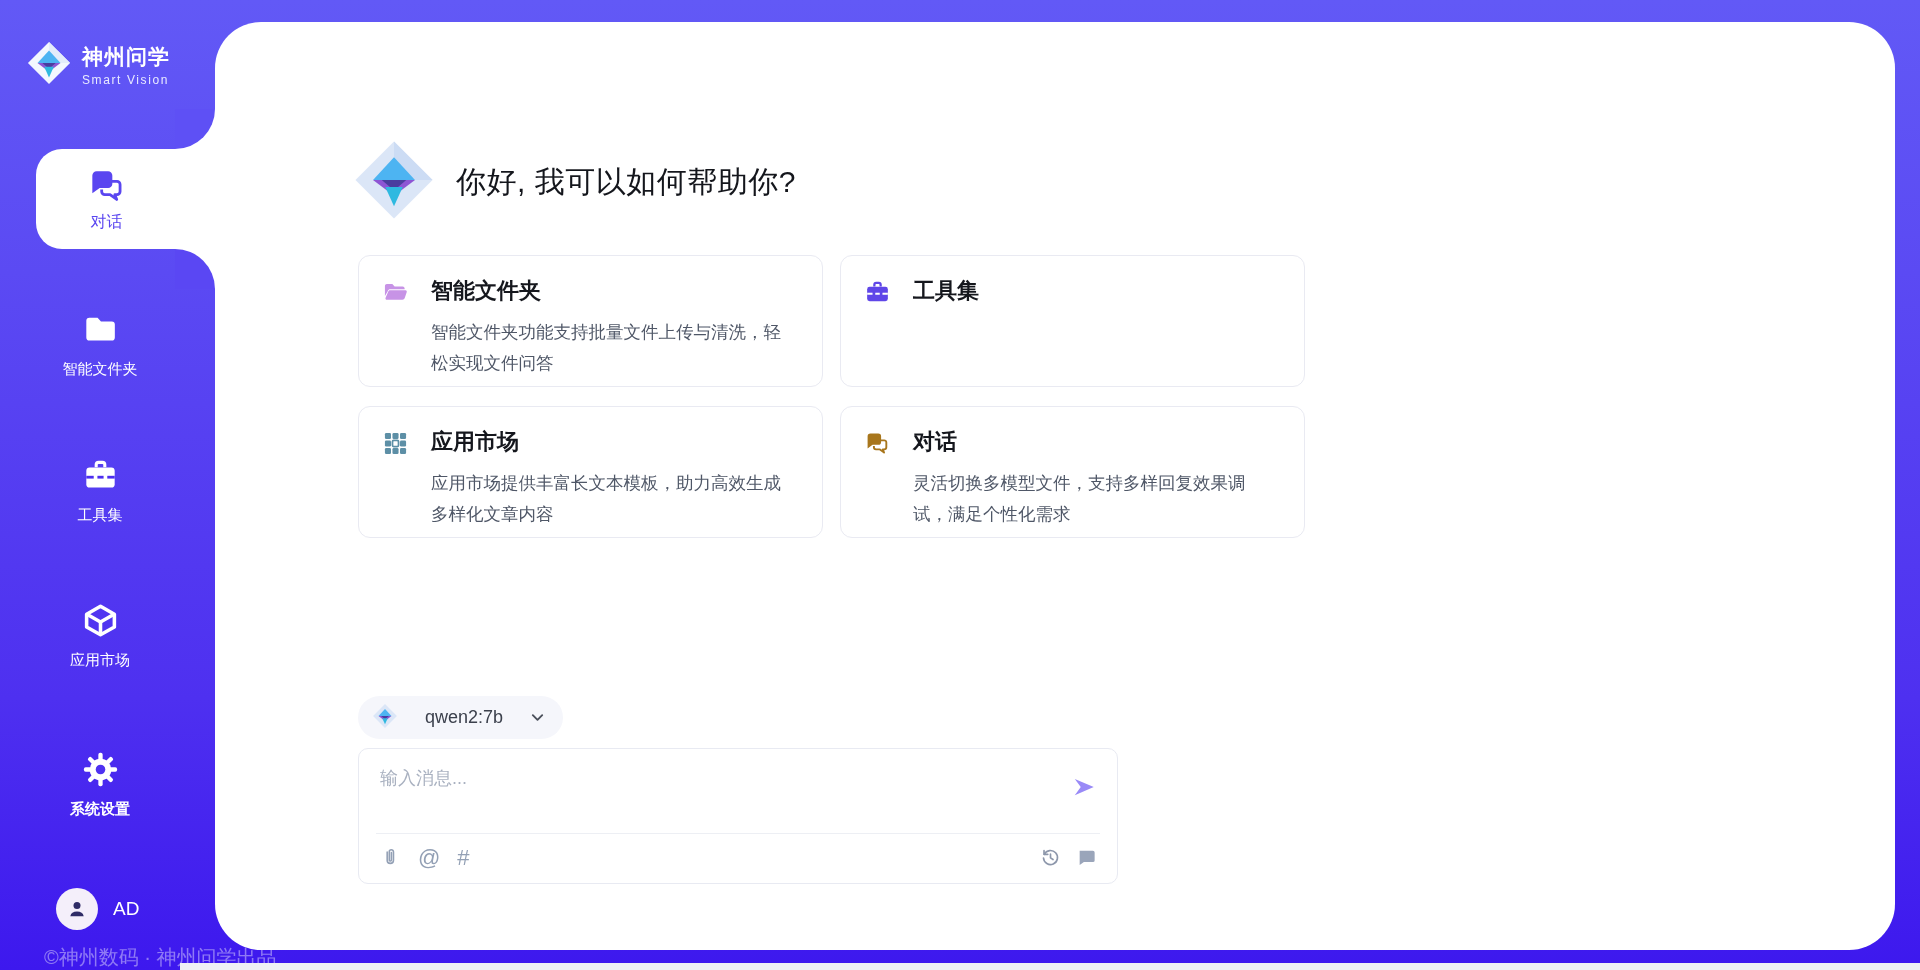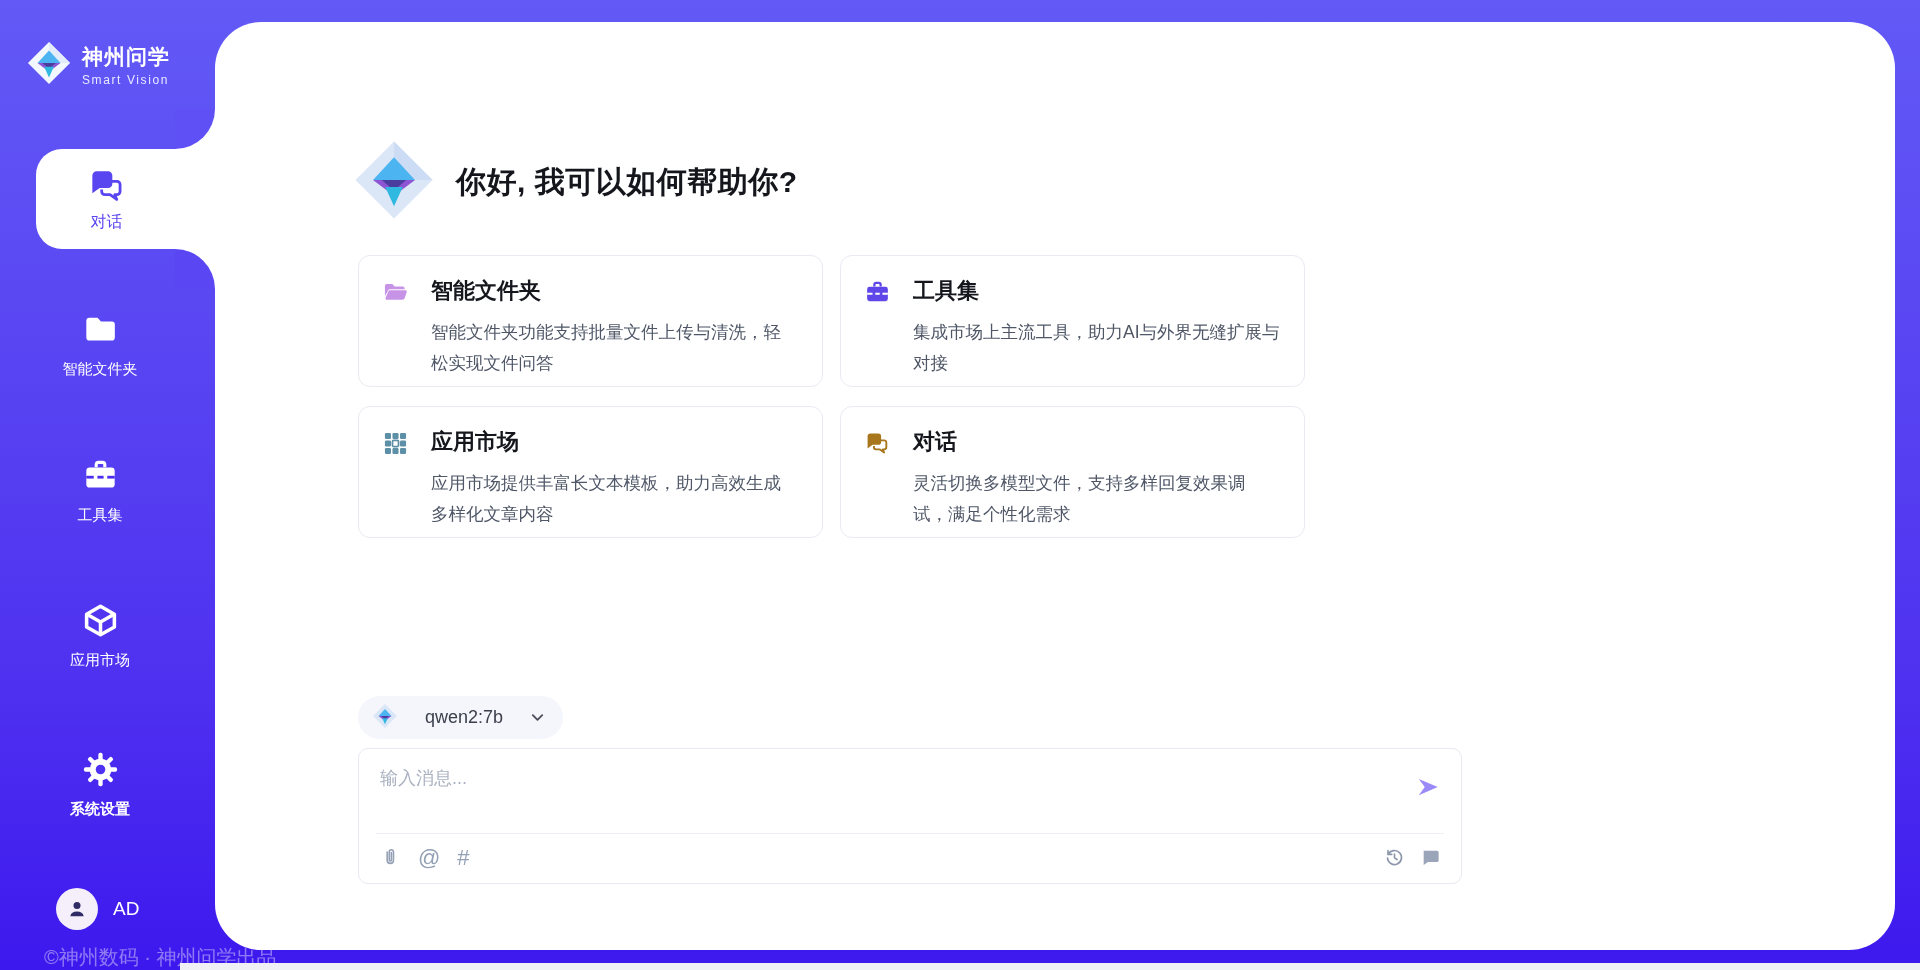--- a/index.html
+++ b/index.html
@@ -43,41 +43,41 @@
   .avatar { width:42px; height:42px; border-radius:50%; background:#f4effa;
     display:flex; align-items:center; justify-content:center; }
   .avatar svg { width:24px; height:24px; }
   .user-name { color:#fff; font-size:19px; }
   .copyright { position:absolute; left:30px; top:928px; width:200px; text-align:left; padding-left:14px;
     color:rgba(255,255,255,.42); font-size:20px; white-space:nowrap; }
 
   
   .greeting { position:absolute; left:352px; top:138px; display:flex; align-items:center; gap:20px; }
   .greeting-logo { width:84px; height:84px; }
-  .greeting-title { font-size:30px; font-weight:700; color:#14161c; letter-spacing:.5px; }
+  .greeting-title { font-size:30px; font-weight:400; color:#14161c; letter-spacing:.5px; }
 
   
   .cards { position:absolute; left:358px; top:255px; width:947px;
     display:grid; grid-template-columns:1fr 1fr; column-gap:17px; row-gap:19px; }
   .card { height:132px; border:1px solid #e9eaf2; border-radius:12px; background:#fff;
     padding:20px 24px 0 23px; display:flex; align-items:flex-start; cursor:pointer; }
   .card-ic { width:49px; flex:0 0 49px; padding-top:3px; }
   .card-ic svg { width:27px; height:27px; }
   .card-title { font-size:22px; font-weight:700; color:#15171d; }
   .card-desc { margin-top:11px; font-size:17.5px; line-height:31px; color:#4f5767; }
 
   
   .model-pill { position:absolute; left:358px; top:696px; height:43px; border-radius:22px;
     background:#f5f6fb; display:inline-flex; align-items:center; gap:27px; padding:0 18px 0 14px; cursor:pointer; }
   .model-logo { width:26px; height:26px; }
   .model-label { font-size:18px; color:#3b404c; }
   .model-pill .chev { display:flex; }
 
   
-  .composer { position:absolute; left:358px; top:748px; width:1104px; height:136px;
+  .composer { position:absolute; left:358px; top:748px; width:760px; height:136px;
     border:1.5px solid #e8eaf2; border-radius:10px; background:#fff; }
   .composer textarea { position:absolute; left:0; top:0; width:100%; height:70px;
     border:none; outline:none; resize:none; background:transparent;
     font-family:inherit; font-size:18px; color:#333; padding:17px 70px 0 21px; }
   .composer textarea::placeholder { color:#a9b1c0; }
   .send-btn { position:absolute; right:19px; top:25px; width:28px; height:28px; border:none;
     background:transparent; cursor:pointer; color:#998af7; }
   .send-btn svg { width:26px; height:26px; }
   .composer-divider { position:absolute; left:17px; right:17px; top:84px; height:1px; background:#edeff4; }
   .composer-left { position:absolute; left:21px; bottom:15px; display:flex; align-items:center; gap:17px; }
@@ -227,21 +227,20 @@
       <svg viewBox="0 0 24 24">
         <path d="M9.2 6.6V5.1a1.6 1.6 0 0 1 1.6-1.6h2.4a1.6 1.6 0 0 1 1.6 1.6v1.5" fill="none" stroke="currentColor" stroke-width="2"></path>
         <rect x="2.8" y="6.8" width="18.4" height="13" rx="2.2" fill="currentColor"></rect>
         <rect x="2.8" y="12.2" width="18.4" height="1.8" fill="#ffffff"></rect>
         <rect x="7.6" y="11.2" width="2.4" height="3.8" rx="0.6" fill="currentColor"></rect>
         <rect x="14" y="11.2" width="2.4" height="3.8" rx="0.6" fill="currentColor"></rect>
       </svg>
     </span>
     <div class="card-body">
       <div class="card-title">工具集</div>
-      <div class="card-desc">集成市场上主流工具，助力AI与外界无缝扩展与对接</div>
     </div>
   </div>
 
   <div class="card">
     <span class="card-ic" style="color:#5d8fa6">
       <svg viewBox="0 0 24 24" fill="currentColor">
         <rect x="2.6" y="2.6" width="5.4" height="5.4" rx="1.1"></rect>
           <rect x="9.3" y="2.6" width="5.4" height="5.4" rx="1.1"></rect>
           <rect x="16" y="2.6" width="5.4" height="5.4" rx="1.1"></rect>
         <rect x="2.6" y="9.3" width="5.4" height="5.4" rx="1.1"></rect>

